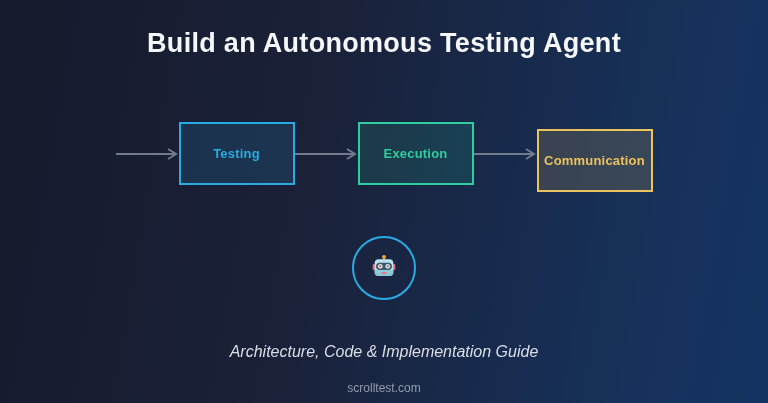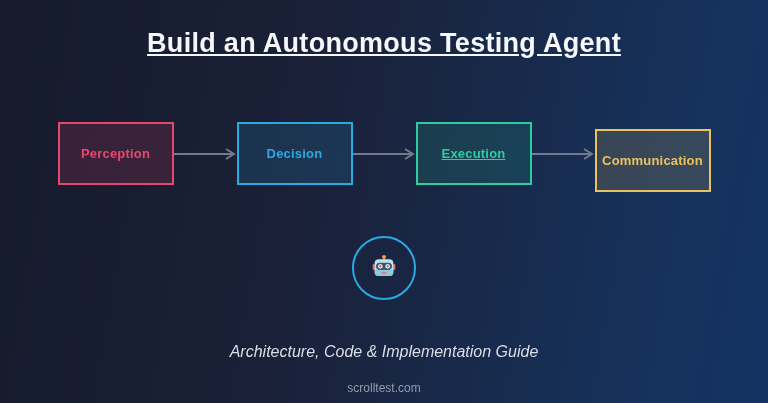--- a/index.html
+++ b/index.html
@@ -17,21 +17,20 @@
   .slide-title {
     position: absolute;
     top: 28px;
     left: 0;
     width: 100%;
     text-align: center;
     color: #f5f7fa;
     font-size: 27px;
     font-weight: bold;
     letter-spacing: 0.3px;
-    text-decoration: underline;
   }
 
   .flow-row {
     position: absolute;
     top: 115px;
     left: 0;
     width: 100%;
     display: flex;
     justify-content: center;
     align-items: center;
@@ -97,43 +96,40 @@
 </style>
 </head>
 <body>
 
 <div class="stage">
 
   <div class="slide-title">Build an Autonomous Testing Agent</div>
 
   <div class="flow-row">
 
-    <div class="flow-box" style="border-color: rgb(232, 71, 109); color: rgb(232, 71, 109); background: rgba(232, 71, 109, 0.16);">
-      <span class="box-label">Perception</span>
+
+    <span class="arrow-wrap" style="color: rgb(114, 123, 140);">
+      <svg width="63" height="14" viewBox="0 0 63 14" stroke="currentColor" stroke-width="2" fill="none">
+        <line x1="0" y1="7" x2="59" y2="7"></line>
+        <polyline points="52,2 60,7 52,12"></polyline>
+      </svg>
+    </span>
+
+    <div class="flow-box" style="border-color: rgb(41, 171, 226); color: rgb(41, 171, 226); background: rgba(41, 171, 226, 0.15);">
+      <span class="box-label">Testing</span>
     </div>
 
     <span class="arrow-wrap" style="color: rgb(114, 123, 140);">
       <svg width="63" height="14" viewBox="0 0 63 14" stroke="currentColor" stroke-width="2" fill="none">
         <line x1="0" y1="7" x2="59" y2="7"></line>
         <polyline points="52,2 60,7 52,12"></polyline>
       </svg>
     </span>
 
-    <div class="flow-box" style="border-color: rgb(41, 171, 226); color: rgb(41, 171, 226); background: rgba(41, 171, 226, 0.15);">
-      <span class="box-label">Decision</span>
-    </div>
-
-    <span class="arrow-wrap" style="color: rgb(114, 123, 140);">
-      <svg width="63" height="14" viewBox="0 0 63 14" stroke="currentColor" stroke-width="2" fill="none">
-        <line x1="0" y1="7" x2="59" y2="7"></line>
-        <polyline points="52,2 60,7 52,12"></polyline>
-      </svg>
-    </span>
-
-    <div class="flow-box" style="border-color: rgb(46, 204, 158); color: rgb(46, 204, 158); background: rgba(46, 204, 158, 0.14); text-decoration: underline;">
+    <div class="flow-box" style="border-color: rgb(46, 204, 158); color: rgb(46, 204, 158); background: rgba(46, 204, 158, 0.14);">
       <span class="box-label">Execution</span>
     </div>
 
     <span class="arrow-wrap" style="color: rgb(114, 123, 140);">
       <svg width="63" height="14" viewBox="0 0 63 14" stroke="currentColor" stroke-width="2" fill="none">
         <line x1="0" y1="7" x2="59" y2="7"></line>
         <polyline points="52,2 60,7 52,12"></polyline>
       </svg>
     </span>
 

